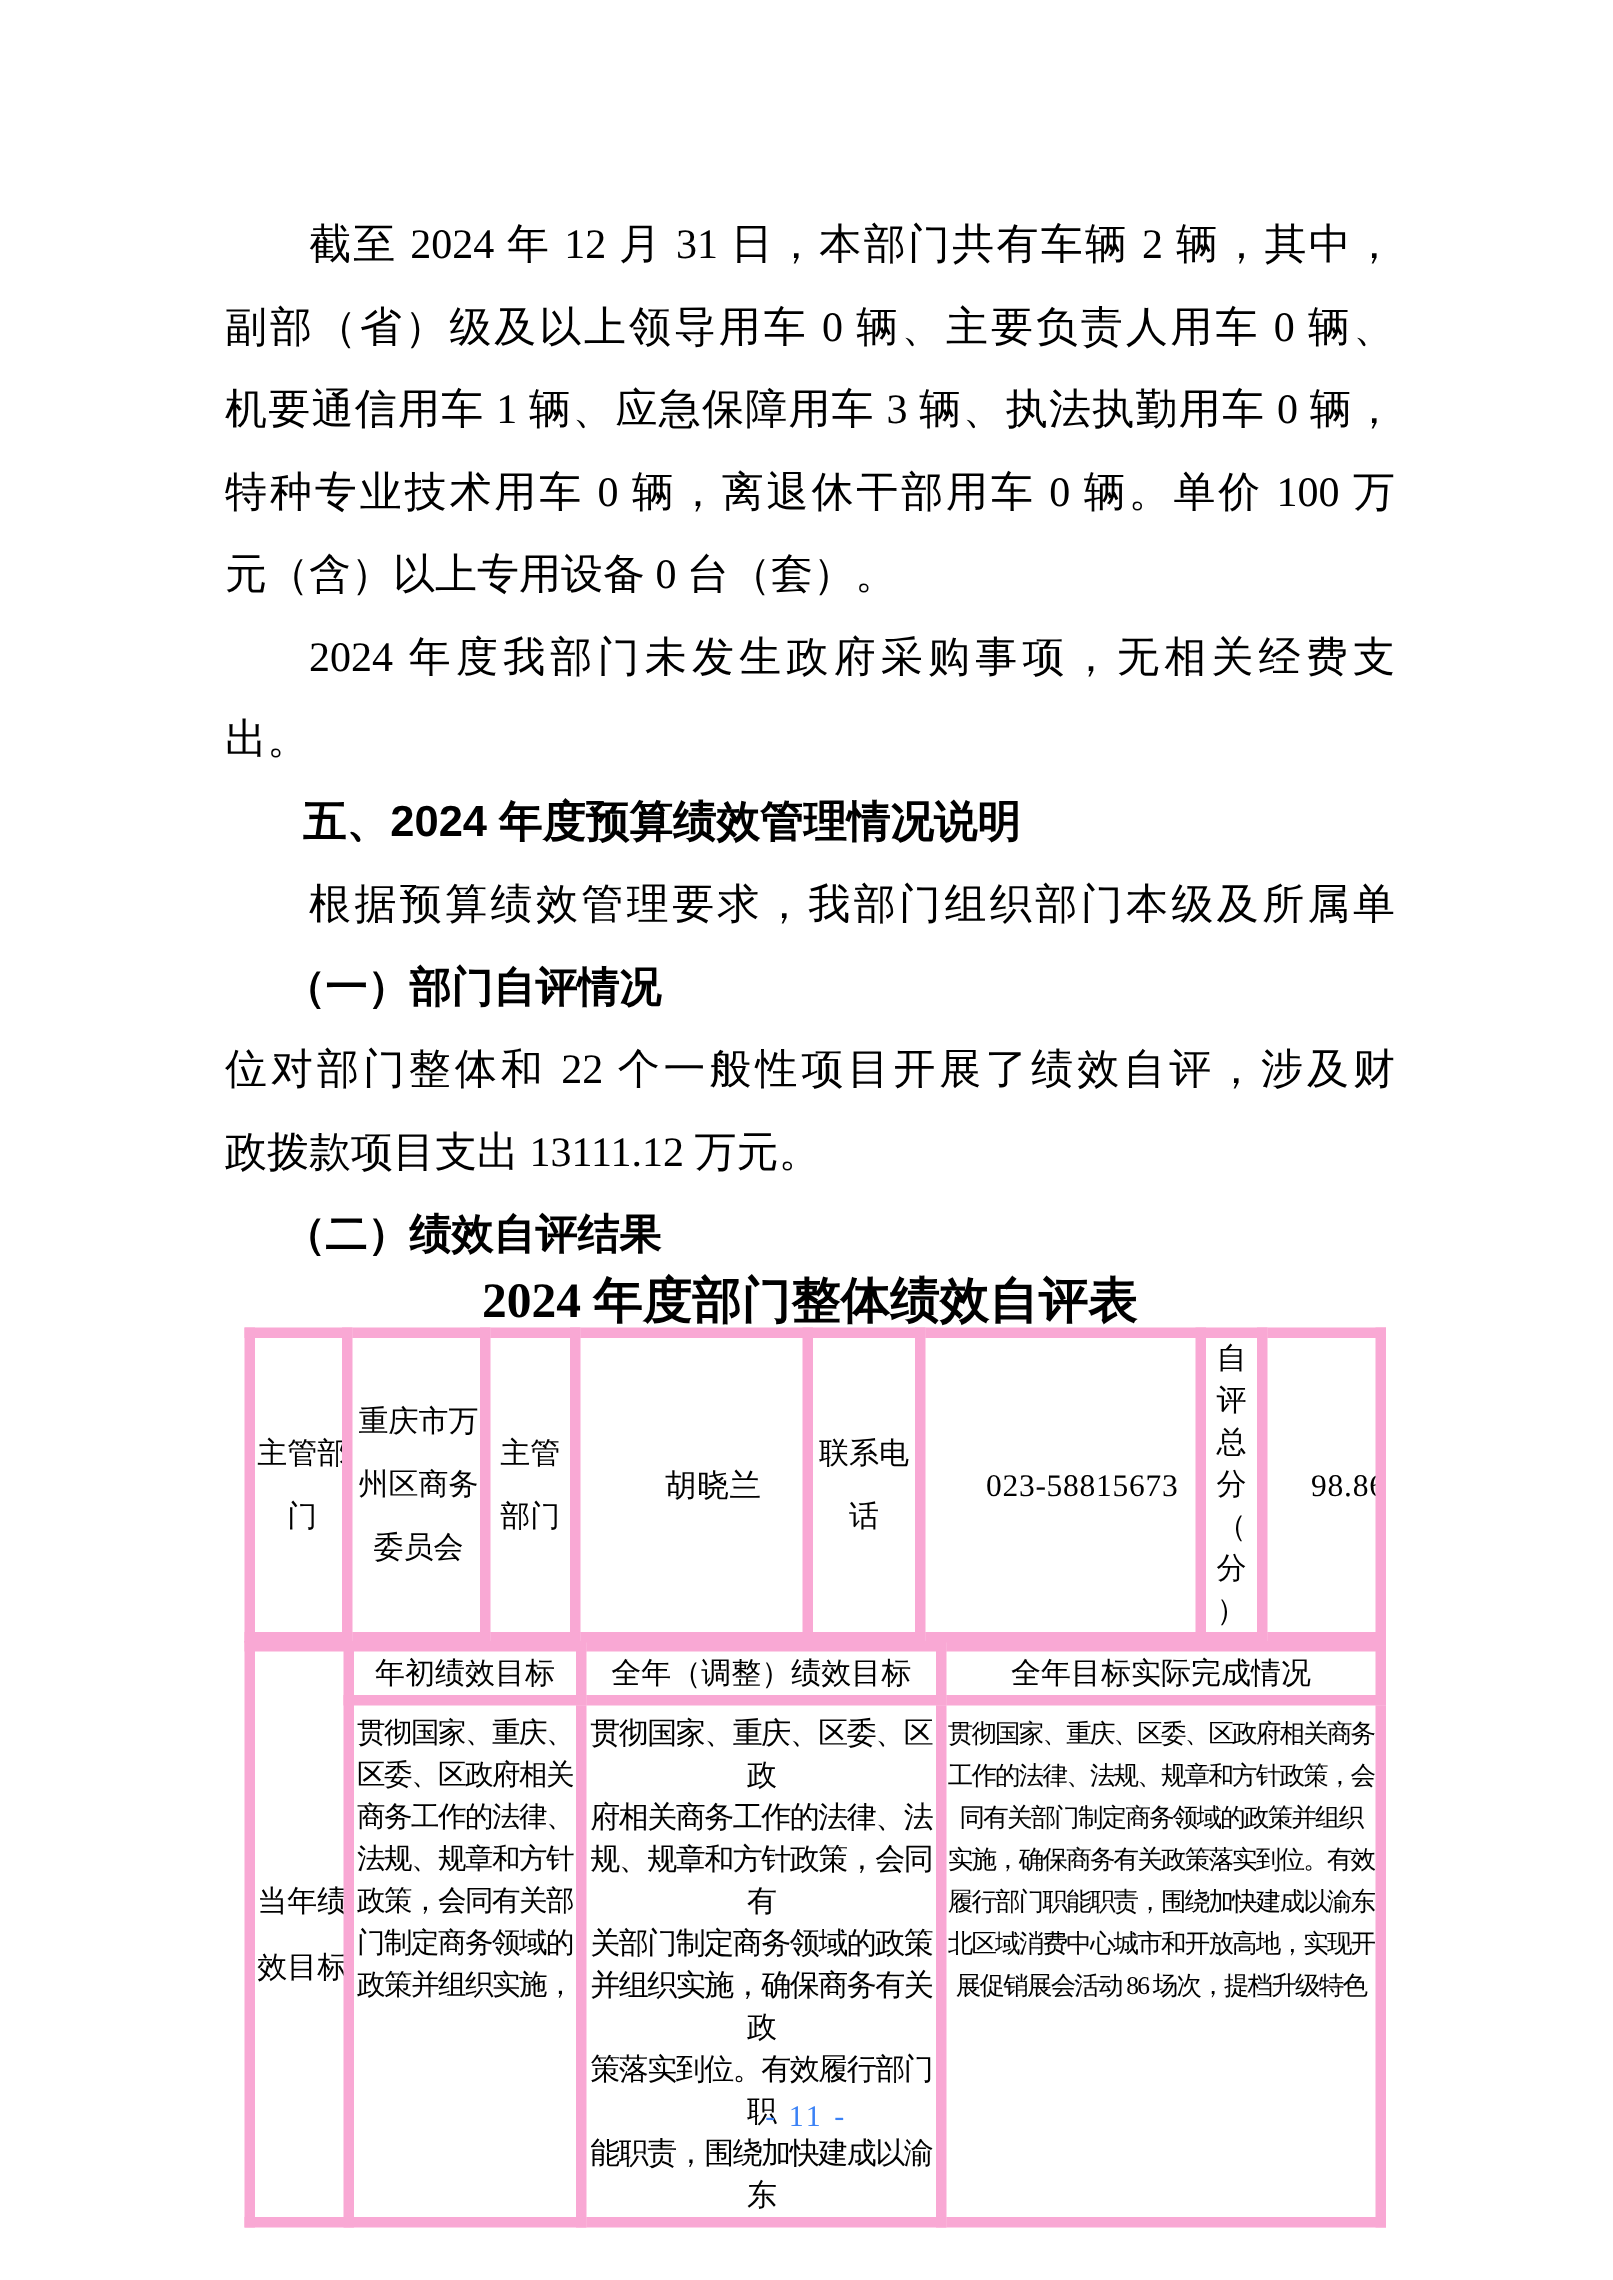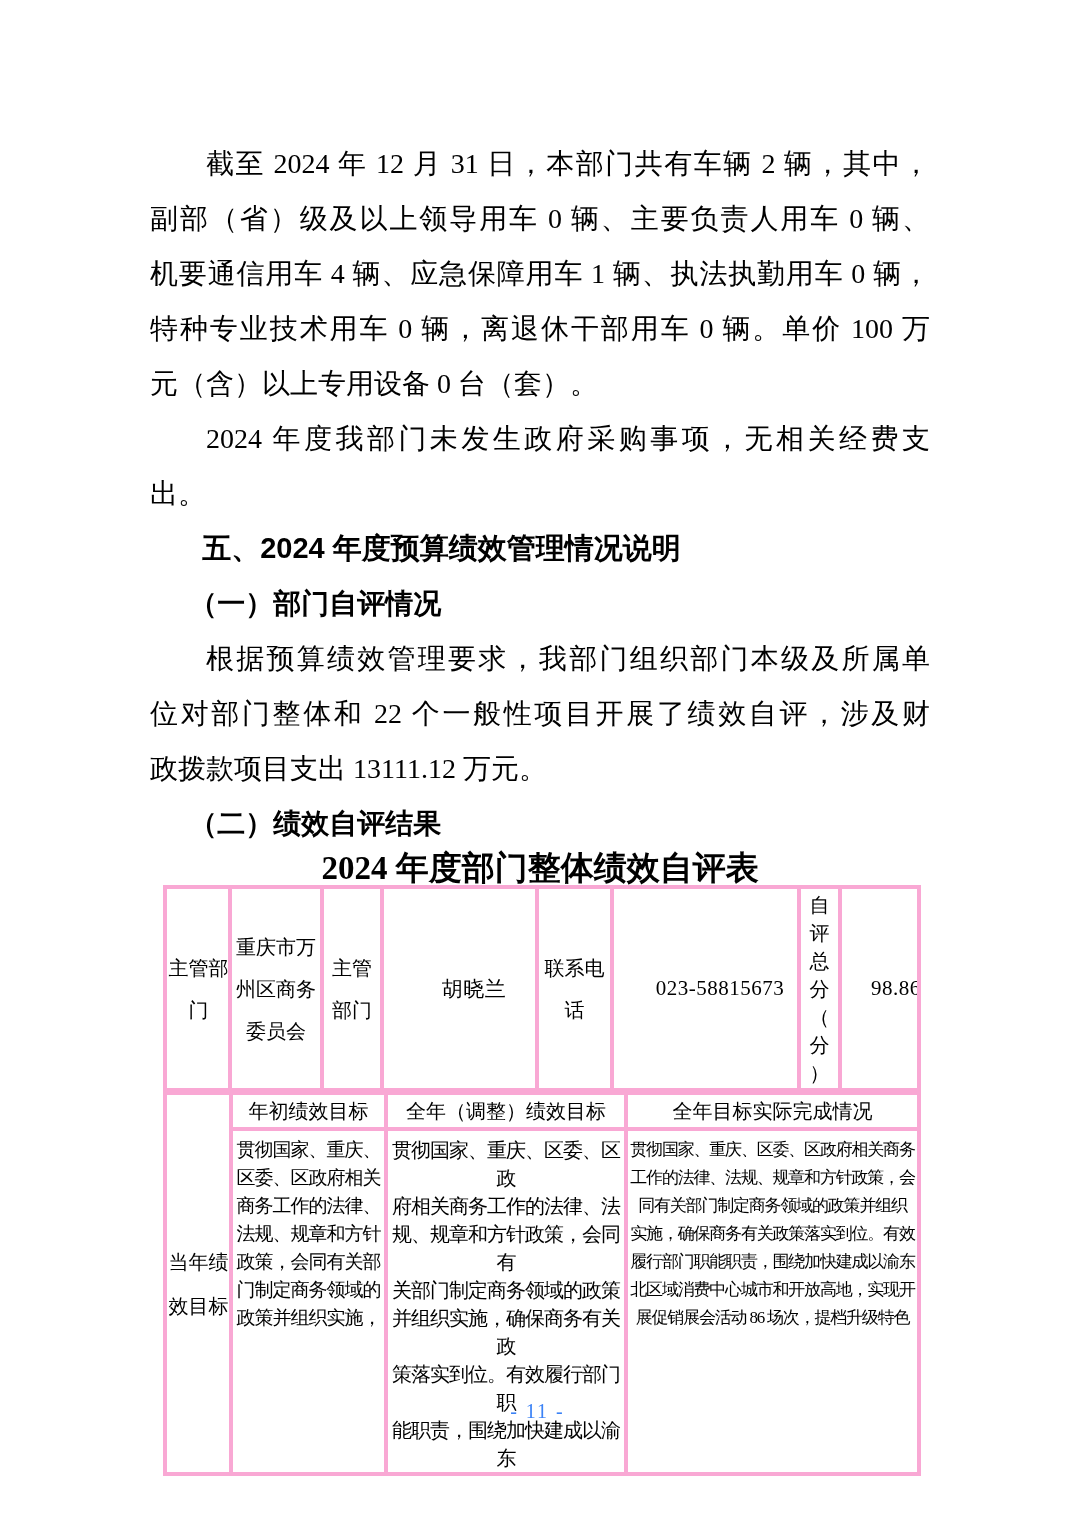--- a/index.html
+++ b/index.html
@@ -44,21 +44,21 @@
     font-size: 33px;
     white-space: nowrap;
   }
   .tbl-wrap { margin-left: 13px; width: 754px; }
   table {
     border-collapse: collapse;
     table-layout: fixed;
     width: 754px;
   }
   td {
-    border: 4px solid #f9a8d4;
+    border: 7px solid #f9a8d4;
     text-align: center;
     vertical-align: middle;
     padding: 0;
     font-size: 20px;
     overflow: hidden;
   }
   .t2 { margin-top: -1px; }
   .wb { display: inline-block; line-height: 42px; }
   .w62 { width: 63px; }
   .w86 { width: 88px; }
@@ -94,33 +94,33 @@
     color: #3b82f6;
   }
 </style>
 </head>
 <body>
 
 <div class="doc">
 
   <div class="ln j ind">截至 2024 年 12 月 31 日，本部门共有车辆 2 辆，其中，</div>
   <div class="ln j">副部（省）级及以上领导用车 0 辆、主要负责人用车 0 辆、</div>
-  <div class="ln j">机要通信用车 4 辆、应急保障用车 1 辆、执法执勤用车 0 辆，</div>
+  <div class="ln j">机要通信用车 1 辆、应急保障用车 3 辆、执法执勤用车 0 辆，</div>
   <div class="ln j">特种专业技术用车 0 辆，离退休干部用车 0 辆。单价 100 万</div>
   <div class="ln">元（含）以上专用设备 0 台（套）。</div>
 
 
   <div class="ln j ind">2024 年度我部门未发生政府采购事项，无相关经费支</div>
   <div class="ln">出。</div>
 
   <div class="ln h-hei">五、2024 年度预算绩效管理情况说明</div>
 
+  <div class="ln j ind">根据预算绩效管理要求，我部门组织部门本级及所属单</div>
+
   <div class="ln h-kai">（一）部门自评情况</div>
-
-  <div class="ln j ind">根据预算绩效管理要求，我部门组织部门本级及所属单</div>
   <div class="ln j">位对部门整体和 22 个一般性项目开展了绩效自评，涉及财</div>
   <div class="ln">政拨款项目支出 13111.12 万元。</div>
 
   <div class="ln h-kai">（二）绩效自评结果</div>
 
   <div class="tbl-title">2024 年度部门整体绩效自评表</div>
 
   <div class="tbl-wrap">
     <table class="t1">
       <colgroup>

